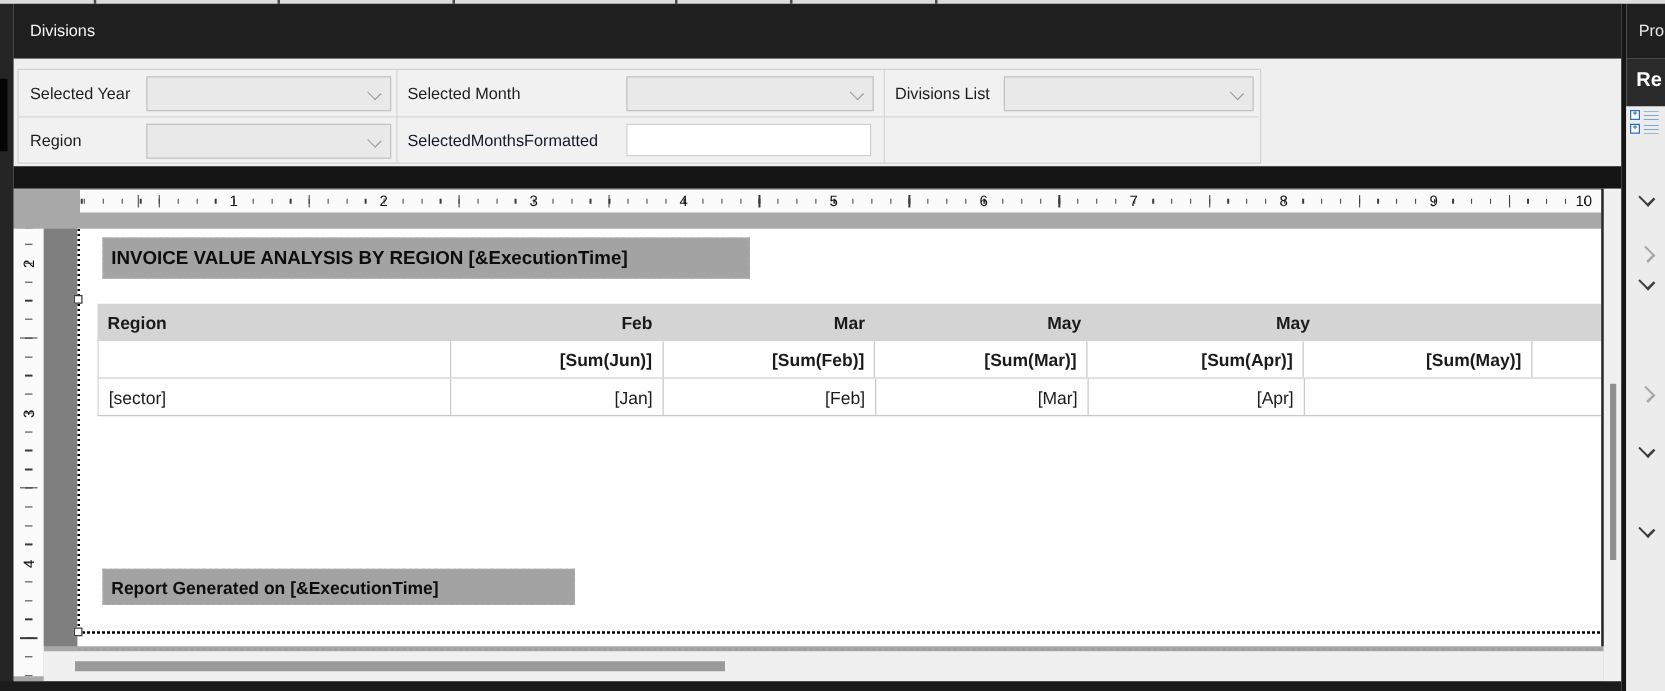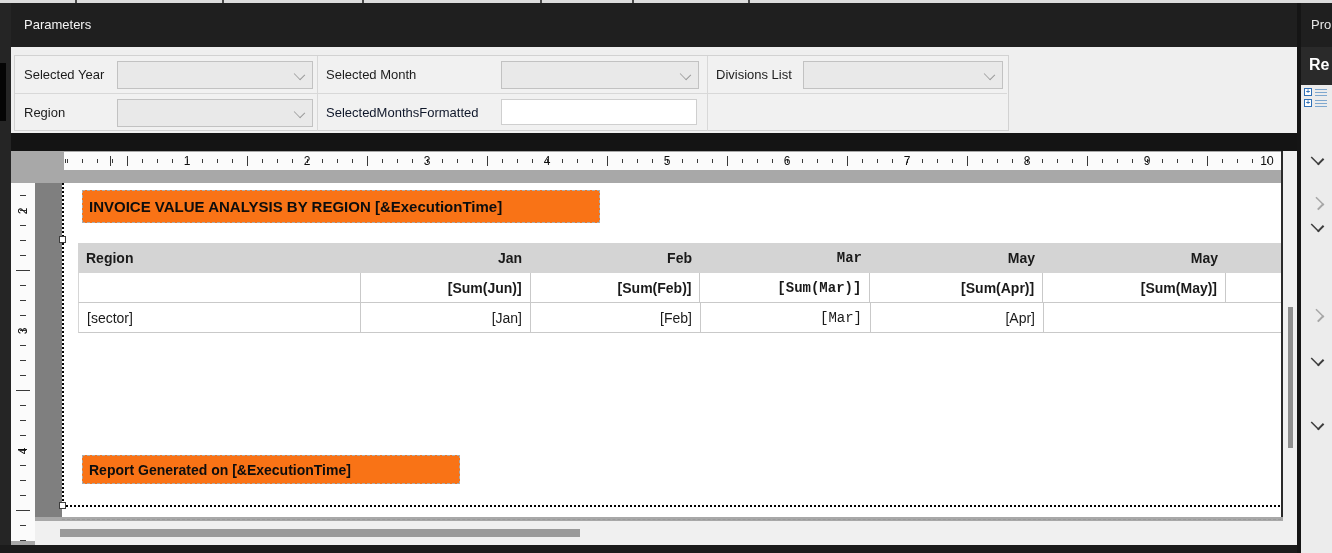--- a/index.html
+++ b/index.html
@@ -62,30 +62,30 @@
   #bottom-light{left:35px;top:521px;width:1248px;height:24px;background:#f0f0f0;}
 
   
   #body-left-dotted{left:62px;top:183px;width:2px;height:325px;
     background:repeating-linear-gradient(to bottom,#000 0 2px,#fff 2px 4px);}
   #body-bottom-dotted{left:62px;top:505px;width:1219px;height:2px;
     background:repeating-linear-gradient(to right,#000 0 2px,#fff 2px 4px);}
   .handle{width:7px;height:7px;background:#fff;border:1px solid #3c3c3c;box-sizing:border-box;}
 
   
-  .rpt-textbox{border:1px dashed #ababab;background:#f97316;box-sizing:border-box;
+  .rpt-textbox{border:1px dashed #ababab;background:#a3a3a3;box-sizing:border-box;
                font-weight:bold;color:#0d0d0d;display:flex;align-items:center;padding-left:6px;}
   #title-box{left:82px;top:190px;width:518px;height:33px;font-size:15px;}
   #footer-box{left:82px;top:455px;width:378px;height:29px;font-size:14px;}
 
   #rpt-table{left:78px;top:243px;width:1203px;}
   .trow{display:flex;width:1203px;height:30px;box-sizing:border-box;font-size:14px;}
   .trow .c{box-sizing:border-box;height:100%;display:flex;align-items:center;white-space:nowrap;overflow:hidden;}
   .c0{width:282px;padding-left:8px;}
-  .c1{width:170px;}.c2{width:170px;}.c3{width:170px;font-family:Liberation Mono, monospace;}.c4{width:173px;}.c5{width:183px;}
+  .c1{width:170px;}.c2{width:170px;}.c3{width:170px;}.c4{width:173px;}.c5{width:183px;}
   .cfill{width:55px;}
   .num{justify-content:flex-end;padding-right:8px;}
   #thead{background:#d4d4d4;font-weight:bold;}
   #tsum,#tdet{background:#fff;border-bottom:1px solid #c9c9c9;border-left:1px solid #d6d6d6;}
   #tsum{font-weight:bold;}
   #tsum .c,#tdet .c{border-right:1px solid #c9c9c9;}
   #tsum .cfill,#tdet .cfill{border-right:none;}
 
   
   #hscroll-thumb{left:60px;top:529px;width:520px;height:8px;background:#9a9a9a;}
@@ -123,21 +123,21 @@
     <div class="abs toptick" style="left:540px"></div>
     <div class="abs toptick" style="left:632px"></div>
     <div class="abs toptick" style="left:748px"></div>
   </div>
 
   <div class="abs" id="leftrail">
     <div class="abs" id="leftrail-block"></div>
   </div>
 
   <div class="abs" id="param-bar">
-    <span>Parameters</span>
+    <span>Divisions</span>
   </div>
   <div class="abs" id="param-panel">
     <div class="abs" id="param-grid">
 
       <div class="pcell" style="left:0;top:0;width:302px;">
         <span class="plabel">Selected Year</span>
         <div class="dd" style="left:102px;top:5px;width:194px;">
           <span class="chev"></span>
         </div>
       </div>
@@ -209,21 +209,20 @@
   <div class="abs handle" style="left:59px;top:236px;"></div>
   <div class="abs handle" style="left:59px;top:502px;"></div>
 
   <div class="abs rpt-textbox" id="title-box">
     <span>INVOICE VALUE ANALYSIS BY REGION  [&amp;ExecutionTime]</span>
   </div>
 
   <div class="abs" id="rpt-table">
     <div class="trow" id="thead">
       <div class="c c0">Region</div>
-      <div class="c c1 num">Jan</div>
       <div class="c c2 num">Feb</div>
       <div class="c c3 num">Mar</div>
       <div class="c c4 num">May</div>
       <div class="c c5 num">May</div>
       <div class="c cfill"></div>
     </div>
     <div class="trow" id="tsum">
       <div class="c c0"></div>
       <div class="c c1 num">[Sum(Jun)]</div>
       <div class="c c2 num">[Sum(Feb)]</div>

